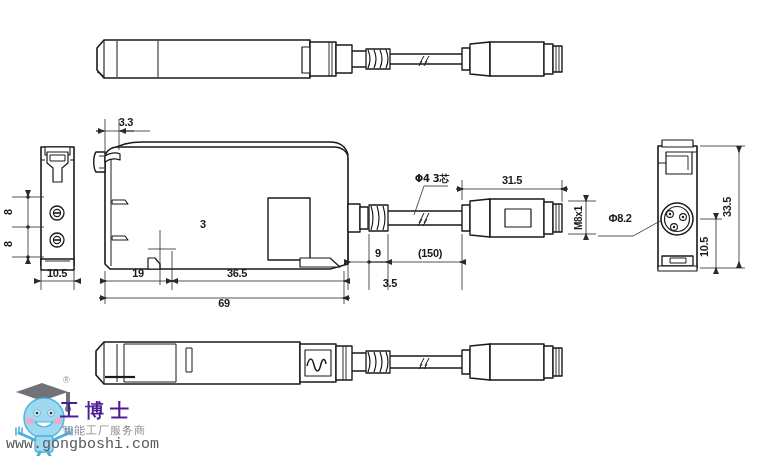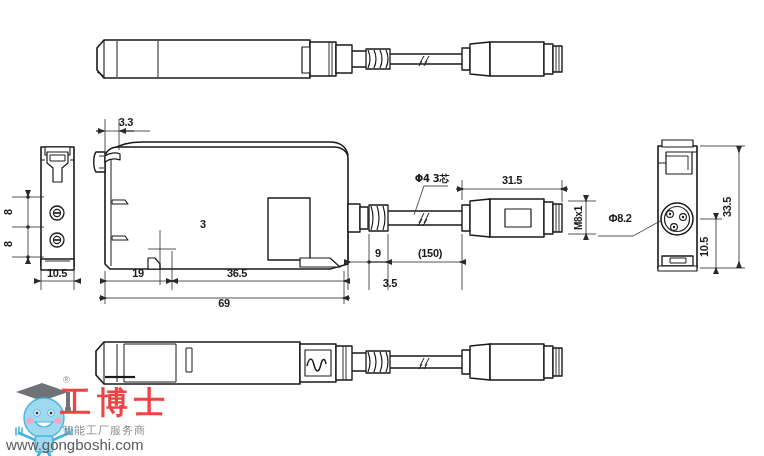--- a/index.html
+++ b/index.html
@@ -16,32 +16,32 @@
     font-family:"Liberation Sans", sans-serif;
     font-size:11px;
     fill:#1a1a1a;
     font-weight:700;
     letter-spacing:-0.3px;
   }
   .dimtext.small{font-size:10px;}
   .cjk{font-family:"DejaVu Sans", sans-serif;}
   #wm-url{
     position:absolute;left:6px;bottom:3px;
-    font-family:Liberation Sans, sans-serif;
+    font-family:Liberation Mono, monospace;
     font-size:15px;
     color:#555a5e;
     letter-spacing:0px;
     white-space:nowrap;
   }
   #wm-brand{
     position:absolute;left:60px;bottom:32px;
     font-family:Liberation Mono, monospace;
-    font-size:31px;
+    font-size:19px;
     font-weight:700;
-    color:#ef4444;
+    color:#4c1d95;
     letter-spacing:6px;
     white-space:nowrap;
   }
   #wm-tag{
     position:absolute;left:62px;bottom:18px;
     font-family:Liberation Serif, serif;
     font-size:11px;
     color:#8a8d90;
     letter-spacing:1px;
     white-space:nowrap;

